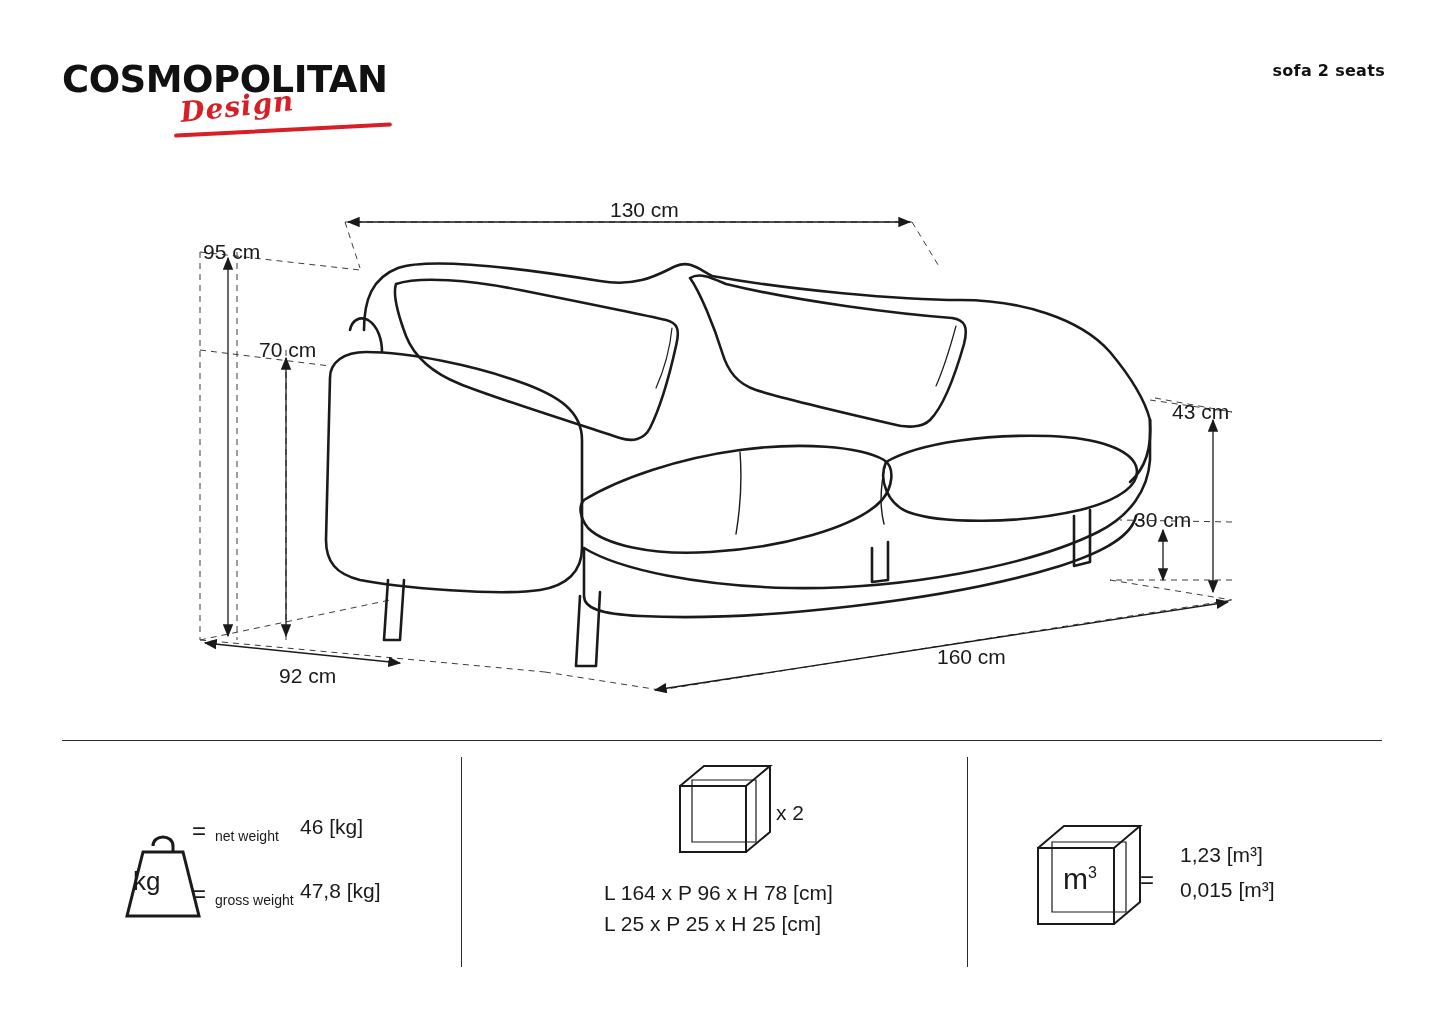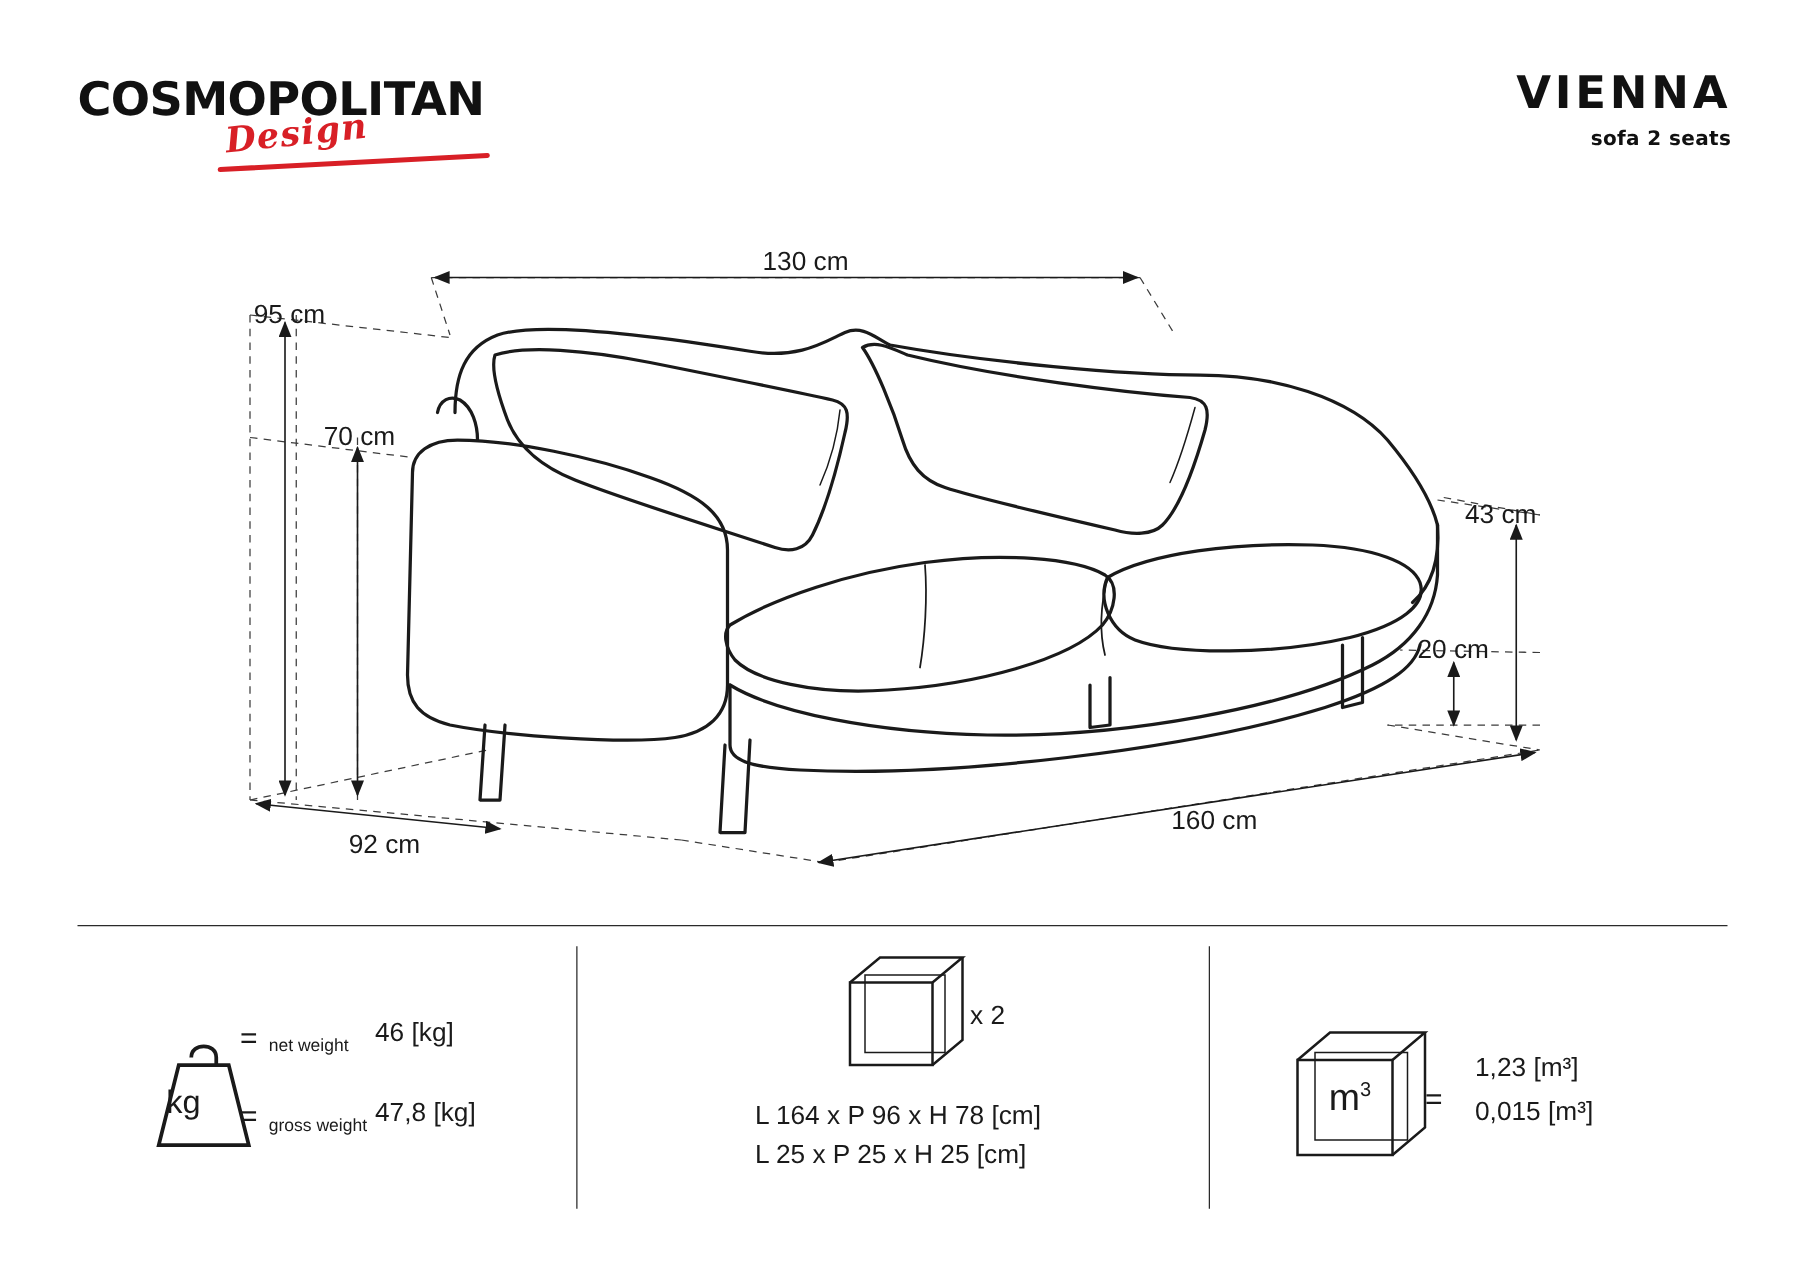--- a/index.html
+++ b/index.html
@@ -61,21 +61,20 @@
 
 <div class="sheet">
 
   <div class="brand">
     <div class="brand-word">COSMOPOLITAN</div>
     <div class="brand-script">Design</div>
     <div class="brand-script-underline"></div>
   </div>
 
   <div class="product">
-    <div class="product-name">VIENNA</div>
     <div class="product-sub">sofa 2 seats</div>
   </div>
 
   <svg class="draw" width="1445" height="1022" viewBox="0 0 1445 1022">
     <defs>
       <marker id="ar" markerWidth="10" markerHeight="8" refX="9" refY="4" orient="auto">
         <path d="M0,0 L10,4 L0,8 z" fill="#1a1a1a"></path>
       </marker>
       <marker id="arS" markerWidth="10" markerHeight="8" refX="1" refY="4" orient="auto">
         <path d="M10,0 L0,4 L10,8 z" fill="#1a1a1a"></path>
@@ -171,21 +170,21 @@
 
       <path d="M672,328 C670,348 664,370 656,388" stroke-width="1.2"></path>
       <path d="M956,326 C950,348 944,368 936,386" stroke-width="1.2"></path>
     </g>
   </svg>
 
   <div class="dim-label" style="left:610px;top:198px;">130 cm</div>
   <div class="dim-label" style="left:203px;top:240px;">95 cm</div>
   <div class="dim-label" style="left:259px;top:338px;">70 cm</div>
   <div class="dim-label" style="left:1172px;top:400px;">43 cm</div>
-  <div class="dim-label" style="left:1134px;top:508px;">20 cm</div>
+  <div class="dim-label" style="left:1134px;top:508px;">30 cm</div>
   <div class="dim-label" style="left:279px;top:664px;">92 cm</div>
   <div class="dim-label" style="left:937px;top:645px;">160 cm</div>
 
   <div class="divider"></div>
   <div class="vdiv1"></div>
   <div class="vdiv2"></div>
 
   <svg width="100" height="110" viewBox="0 0 100 110" style="position:absolute;left:113px;top:818px;">
     <path d="M40,28 C40,16 60,16 60,28 L60,34" fill="none" stroke="#1a1a1a" stroke-width="3"></path>
     <path d="M30,34 L70,34 L86,98 L14,98 Z" fill="none" stroke="#1a1a1a" stroke-width="3"></path>

